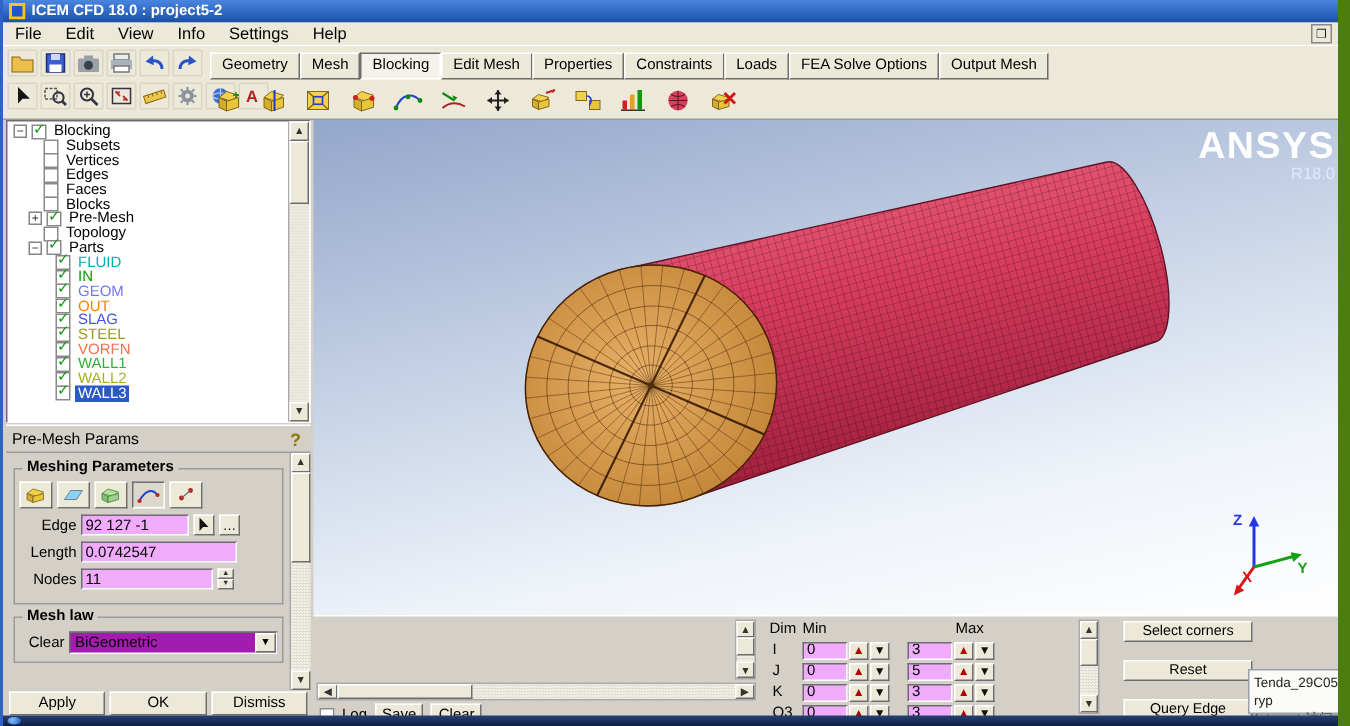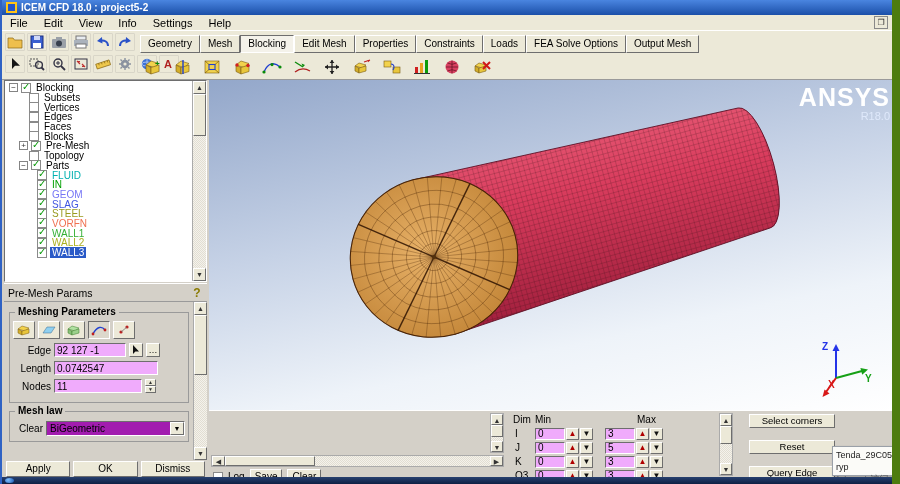--- a/index.html
+++ b/index.html
@@ -381,20 +381,24 @@
         <span class="cb on"></span>
         <span class="tlabel" style="color: rgb(0, 176, 176);">FLUID</span>
       </div>
       <div class="trow" style="padding-left:30px">
         <span class="cb on"></span>
         <span class="tlabel" style="color: rgb(0, 160, 0);">IN</span>
       </div>
       <div class="trow" style="padding-left:30px">
         <span class="cb on"></span>
         <span class="tlabel" style="color: rgb(117, 117, 245);">GEOM</span>
+      </div>
+      <div class="trow" style="padding-left:30px">
+        <span class="cb on"></span>
+        <span class="tlabel" style="color: rgb(255, 128, 0);">OUT</span>
       </div>
       <div class="trow" style="padding-left:30px">
         <span class="cb on"></span>
         <span class="tlabel" style="color: rgb(64, 85, 224);">SLAG</span>
       </div>
       <div class="trow" style="padding-left:30px">
         <span class="cb on"></span>
         <span class="tlabel" style="color: rgb(154, 154, 32);">STEEL</span>
       </div>
       <div class="trow" style="padding-left:30px">

